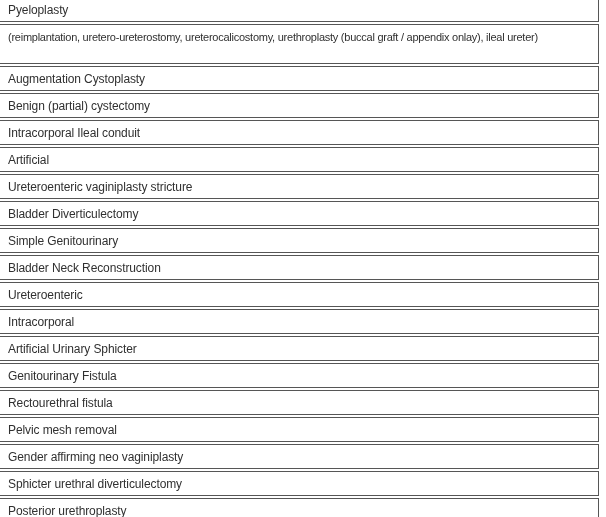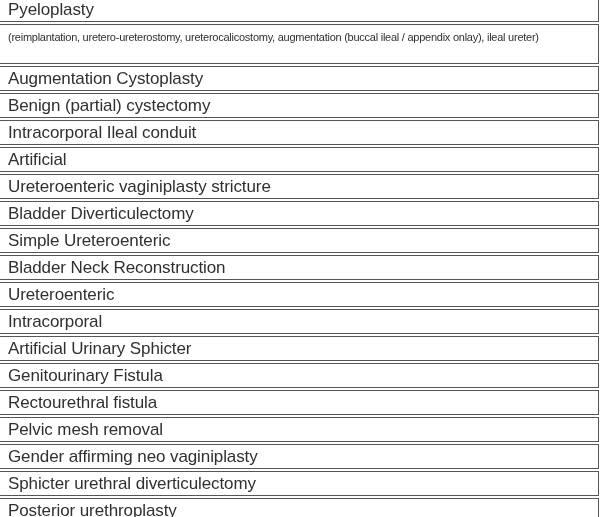--- a/index.html
+++ b/index.html
@@ -24,21 +24,21 @@
     border: 1px solid #565656;
     background: #ffffff;
     height: 25px;
     margin-bottom: 2px;
     padding: 4px 6px 0 10px;
     overflow: hidden;
   }
   .row.tall { height: 40px; }
   .label {
     display: block;
-    font-size: 17px;
+    font-size: 12px;
     line-height: 16px;
     color: #303030;
     letter-spacing: -0.1px;
     white-space: nowrap;
   }
   .detail {
     display: block;
     font-size: 11px;
     line-height: 16px;
     color: #303030;
@@ -50,21 +50,21 @@
 <body>
 
 <div class="doc">
   <div class="rows">
 
     <div class="row">
       <span class="label">Pyeloplasty</span>
     </div>
 
     <div class="row tall">
-      <span class="detail">(reimplantation, uretero-ureterostomy, ureterocalicostomy, augmentation (buccal ileal / appendix onlay), ileal ureter)</span>
+      <span class="detail">(reimplantation, uretero-ureterostomy, ureterocalicostomy, urethroplasty (buccal graft / appendix onlay), ileal ureter)</span>
     </div>
 
     <div class="row">
       <span class="label">Augmentation Cystoplasty</span>
     </div>
 
     <div class="row">
       <span class="label">Benign (partial) cystectomy</span>
     </div>
 
@@ -78,21 +78,21 @@
 
     <div class="row">
       <span class="label">Ureteroenteric vaginiplasty stricture</span>
     </div>
 
     <div class="row">
       <span class="label">Bladder Diverticulectomy</span>
     </div>
 
     <div class="row">
-      <span class="label">Simple Ureteroenteric</span>
+      <span class="label">Simple Genitourinary</span>
     </div>
 
     <div class="row">
       <span class="label">Bladder Neck Reconstruction</span>
     </div>
 
     <div class="row">
       <span class="label">Ureteroenteric</span>
     </div>
 

